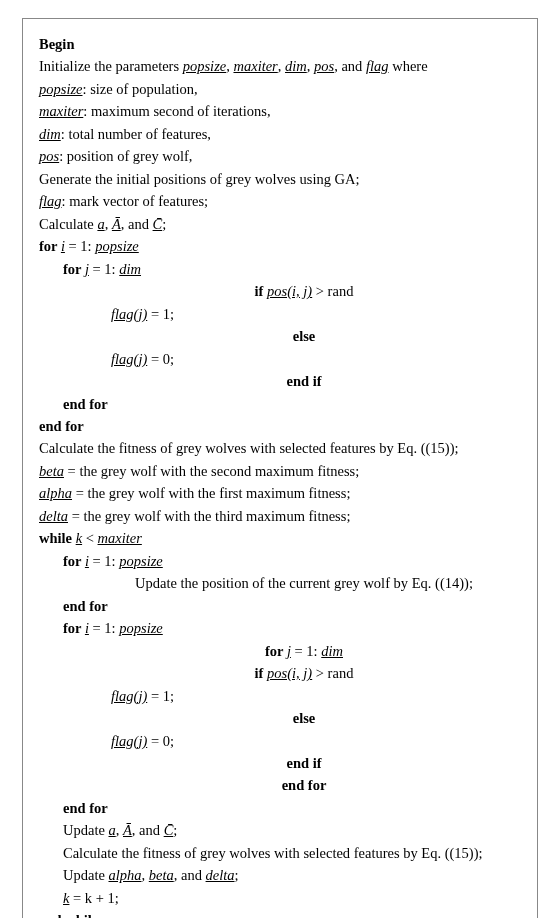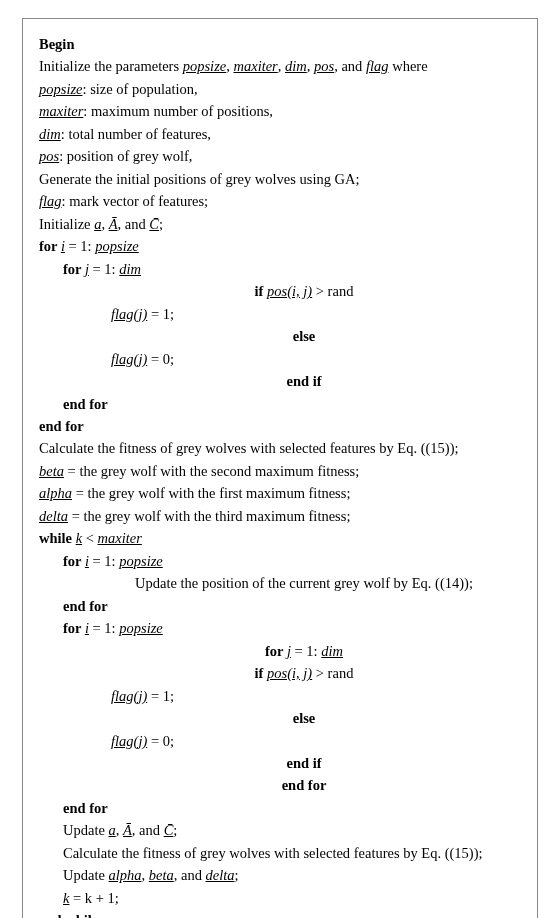--- a/index.html
+++ b/index.html
@@ -45,26 +45,26 @@
     }
   </style>
 </head>
 <body>
 
 <div class="algorithm-box">
   <span class="line bold">Begin</span>
   <div id="algorithm-lines">
       <span class="line "><span>Initialize the parameters </span><span class="italic">popsize</span><span>, </span><span class="italic">maxiter</span><span>, </span><span class="italic">dim</span><span>, </span><span class="italic">pos</span><span>, and </span><span class="italic">flag</span><span> where</span></span>
       <span class="line "><span class="italic">popsize</span><span>: size of population,</span></span>
-      <span class="line "><span class="italic">maxiter</span><span>: maximum number of positions,</span></span>
+      <span class="line "><span class="italic">maxiter</span><span>: maximum second of iterations,</span></span>
       <span class="line "><span class="italic">dim</span><span>: total number of features,</span></span>
       <span class="line "><span class="italic">pos</span><span>: position of grey wolf,</span></span>
       <span class="line "><span>Generate the initial positions of grey wolves using GA;</span></span>
       <span class="line "><span class="italic">flag</span><span>: mark vector of features;</span></span>
-      <span class="line "><span>Initialize </span><span class="italic">a</span><span>, </span><span class="italic">Ā</span><span>, and </span><span class="italic">C̄</span><span>;</span></span>
+      <span class="line "><span>Calculate </span><span class="italic">a</span><span>, </span><span class="italic">Ā</span><span>, and </span><span class="italic">C̄</span><span>;</span></span>
       <span class="line "><span class="bold">for </span><span class="italic">i</span><span> = 1: </span><span class="italic">popsize</span></span>
       <span class="line indent1"><span class="bold">for </span><span class="italic">j</span><span> = 1: </span><span class="italic">dim</span></span>
       <span class="line indent2"><span class="bold">if </span><span class="italic">pos(i, j)</span><span> &gt; rand</span></span>
       <span class="line indent3"><span class="italic">flag(j)</span><span> = 1;</span></span>
       <span class="line indent2"><span class="bold">else</span></span>
       <span class="line indent3"><span class="italic">flag(j)</span><span> = 0;</span></span>
       <span class="line indent2"><span class="bold">end if</span></span>
       <span class="line indent1"><span class="bold">end for</span></span>
       <span class="line "><span class="bold">end for</span></span>
       <span class="line "><span>Calculate the fitness of grey wolves with selected features by Eq. ((15));</span></span>

